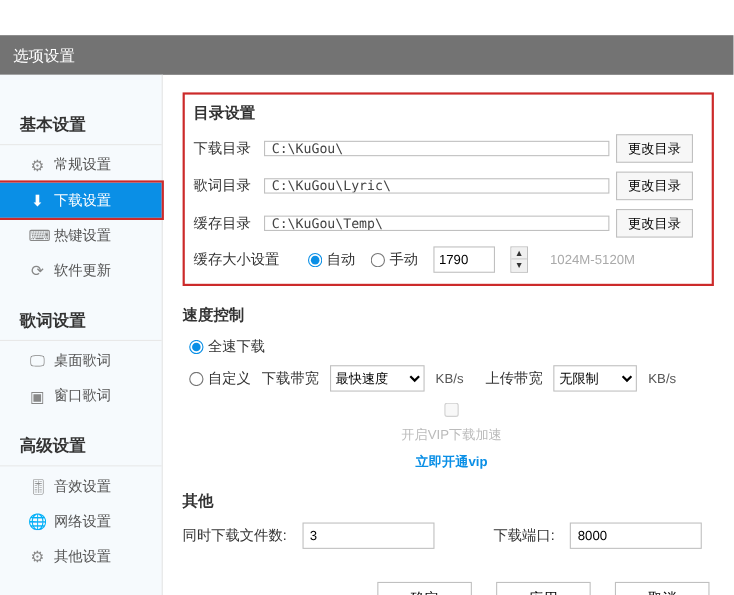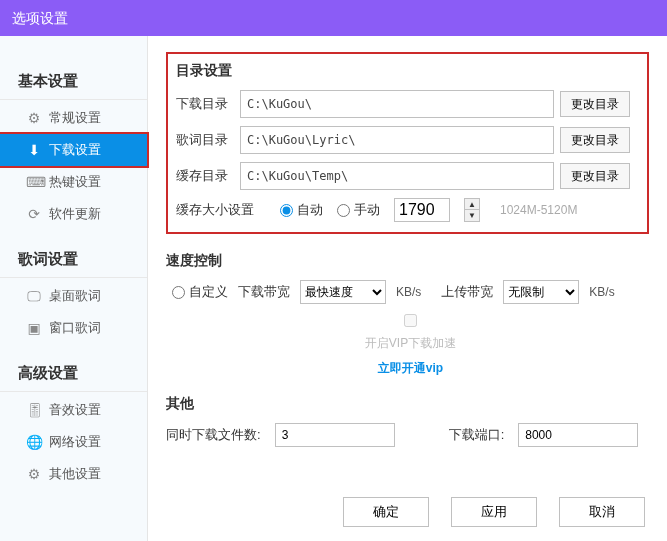--- a/index.html
+++ b/index.html
@@ -1,35 +1,35 @@
 <!DOCTYPE html>
 <html><head>
 <meta charset="utf-8">
 <style>
 * { box-sizing: border-box; margin: 0; padding: 0; }
 body { font-family: "Microsoft YaHei", "SimSun", sans-serif; font-size: 13px; color: #333; background: #fff; width: 667px; height: 541px; overflow: hidden; }
-.titlebar { background: #8b5cf6; color: #fff; height: 36px; line-height: 36px; padding: 0 12px; font-size: 14px; }
+.titlebar { background: #737373; color: #fff; height: 36px; line-height: 36px; padding: 0 12px; font-size: 14px; margin-top: 32px; }
 .container { display: flex; height: calc(100% - 36px); }
 .sidebar { width: 148px; background: #f6fafd; border-right: 1px solid #e5e5e5; padding-top: 24px; }
 .side-section { padding: 6px 0 8px 0; }
 .side-section-title { font-size: 15px; font-weight: bold; color: #333; padding: 6px 0 8px 18px; border-bottom: 1px solid #e8e8e8; margin-bottom: 2px; }
 .side-item { padding: 7px 0 7px 26px; font-size: 13px; color: #555; cursor: pointer; display: flex; align-items: center; gap: 7px; }
 .side-item .ic { color: #888; font-size: 14px; width: 16px; text-align: center; }
 .side-item.active { background: #0a8fe6; color: #fff; position: relative; outline: 2px solid #cc2a2a; outline-offset: 0; }
 .side-item.active .ic { color: #fff; }
 .content { flex: 1; padding: 16px 18px 0 18px; position: relative; }
 .directory-box { border: 2px solid #cc2a2a; padding: 4px 17px 10px 8px; margin-bottom: 4px; }
 .sec-title { font-size: 14px; color: #333; font-weight: bold; margin: 4px 0 10px 0; }
 .row { display: flex; align-items: center; margin-bottom: 8px; }
 .lbl { width: 64px; color: #333; font-size: 13px; }
-.path-input { flex: 1; height: 28px; border: 1px solid #c0c0c0; padding: 0 6px; font-family: "SimSun", monospace; font-size: 12px; color: #444; background: #fff; }
+.path-input { flex: 1; height: 14px; border: 1px solid #c0c0c0; padding: 0 6px; font-family: "SimSun", monospace; font-size: 12px; color: #444; background: #fff; }
 .btn-change { width: 70px; height: 26px; border: 1px solid #c0c0c0; background: #f7f7f7; margin-left: 6px; cursor: pointer; font-size: 12px; }
 .cache-row { display: flex; align-items: center; gap: 14px; }
 .radio-lbl { display: inline-flex; align-items: center; gap: 4px; cursor: pointer; }
-.num-input { width: 56px; height: 24px; border: 1px solid #c0c0c0; padding: 0 4px; font-size: 16px; text-align: left; }
+.num-input { width: 56px; height: 24px; border: 1px solid #c0c0c0; padding: 0 4px; font-size: 12px; text-align: left; }
 .stepper { display: inline-flex; flex-direction: column; border: 1px solid #c0c0c0; }
 .stepper span { width: 14px; height: 11px; font-size: 8px; line-height: 11px; text-align: center; background: #f0f0f0; cursor: pointer; border-bottom: 1px solid #c0c0c0; }
 .stepper span:last-child { border-bottom: none; }
 .hint { color: #aaa; font-size: 12px; margin-left: 6px; }
 .section-block { margin-top: 18px; }
 .speed-row { display: flex; align-items: center; gap: 10px; margin: 8px 0 0 6px; }
 select { height: 24px; border: 1px solid #c0c0c0; font-size: 12px; background: #fff; }
 .kb { font-size: 12px; color: #555; }
 .chk-row { display: flex; align-items: center; gap: 8px; margin: 10px 0 0 6px; flex-direction: column; }
 .chk-lbl { color: #bbb; font-size: 12px; }
@@ -133,20 +133,26 @@
           <span>▼</span>
         </span>
         <span class="hint">1024M-5120M</span>
       </div>
     </div>
 
     <div class="section-block">
       <div class="sec-title">速度控制</div>
       <div class="speed-row">
         <label class="radio-lbl">
+          <input type="radio" name="speed" checked="" style="">
+          <span>全速下载</span>
+        </label>
+      </div>
+      <div class="speed-row">
+        <label class="radio-lbl">
           <input type="radio" name="speed" style="">
           <span>自定义</span>
         </label>
         <span>下载带宽</span>
         <select style="width:86px">
           <option>最快速度</option>
         </select>
         <span class="kb">KB/s</span>
         <span style="margin-left:10px">上传带宽</span>
         <select style="width:76px">

